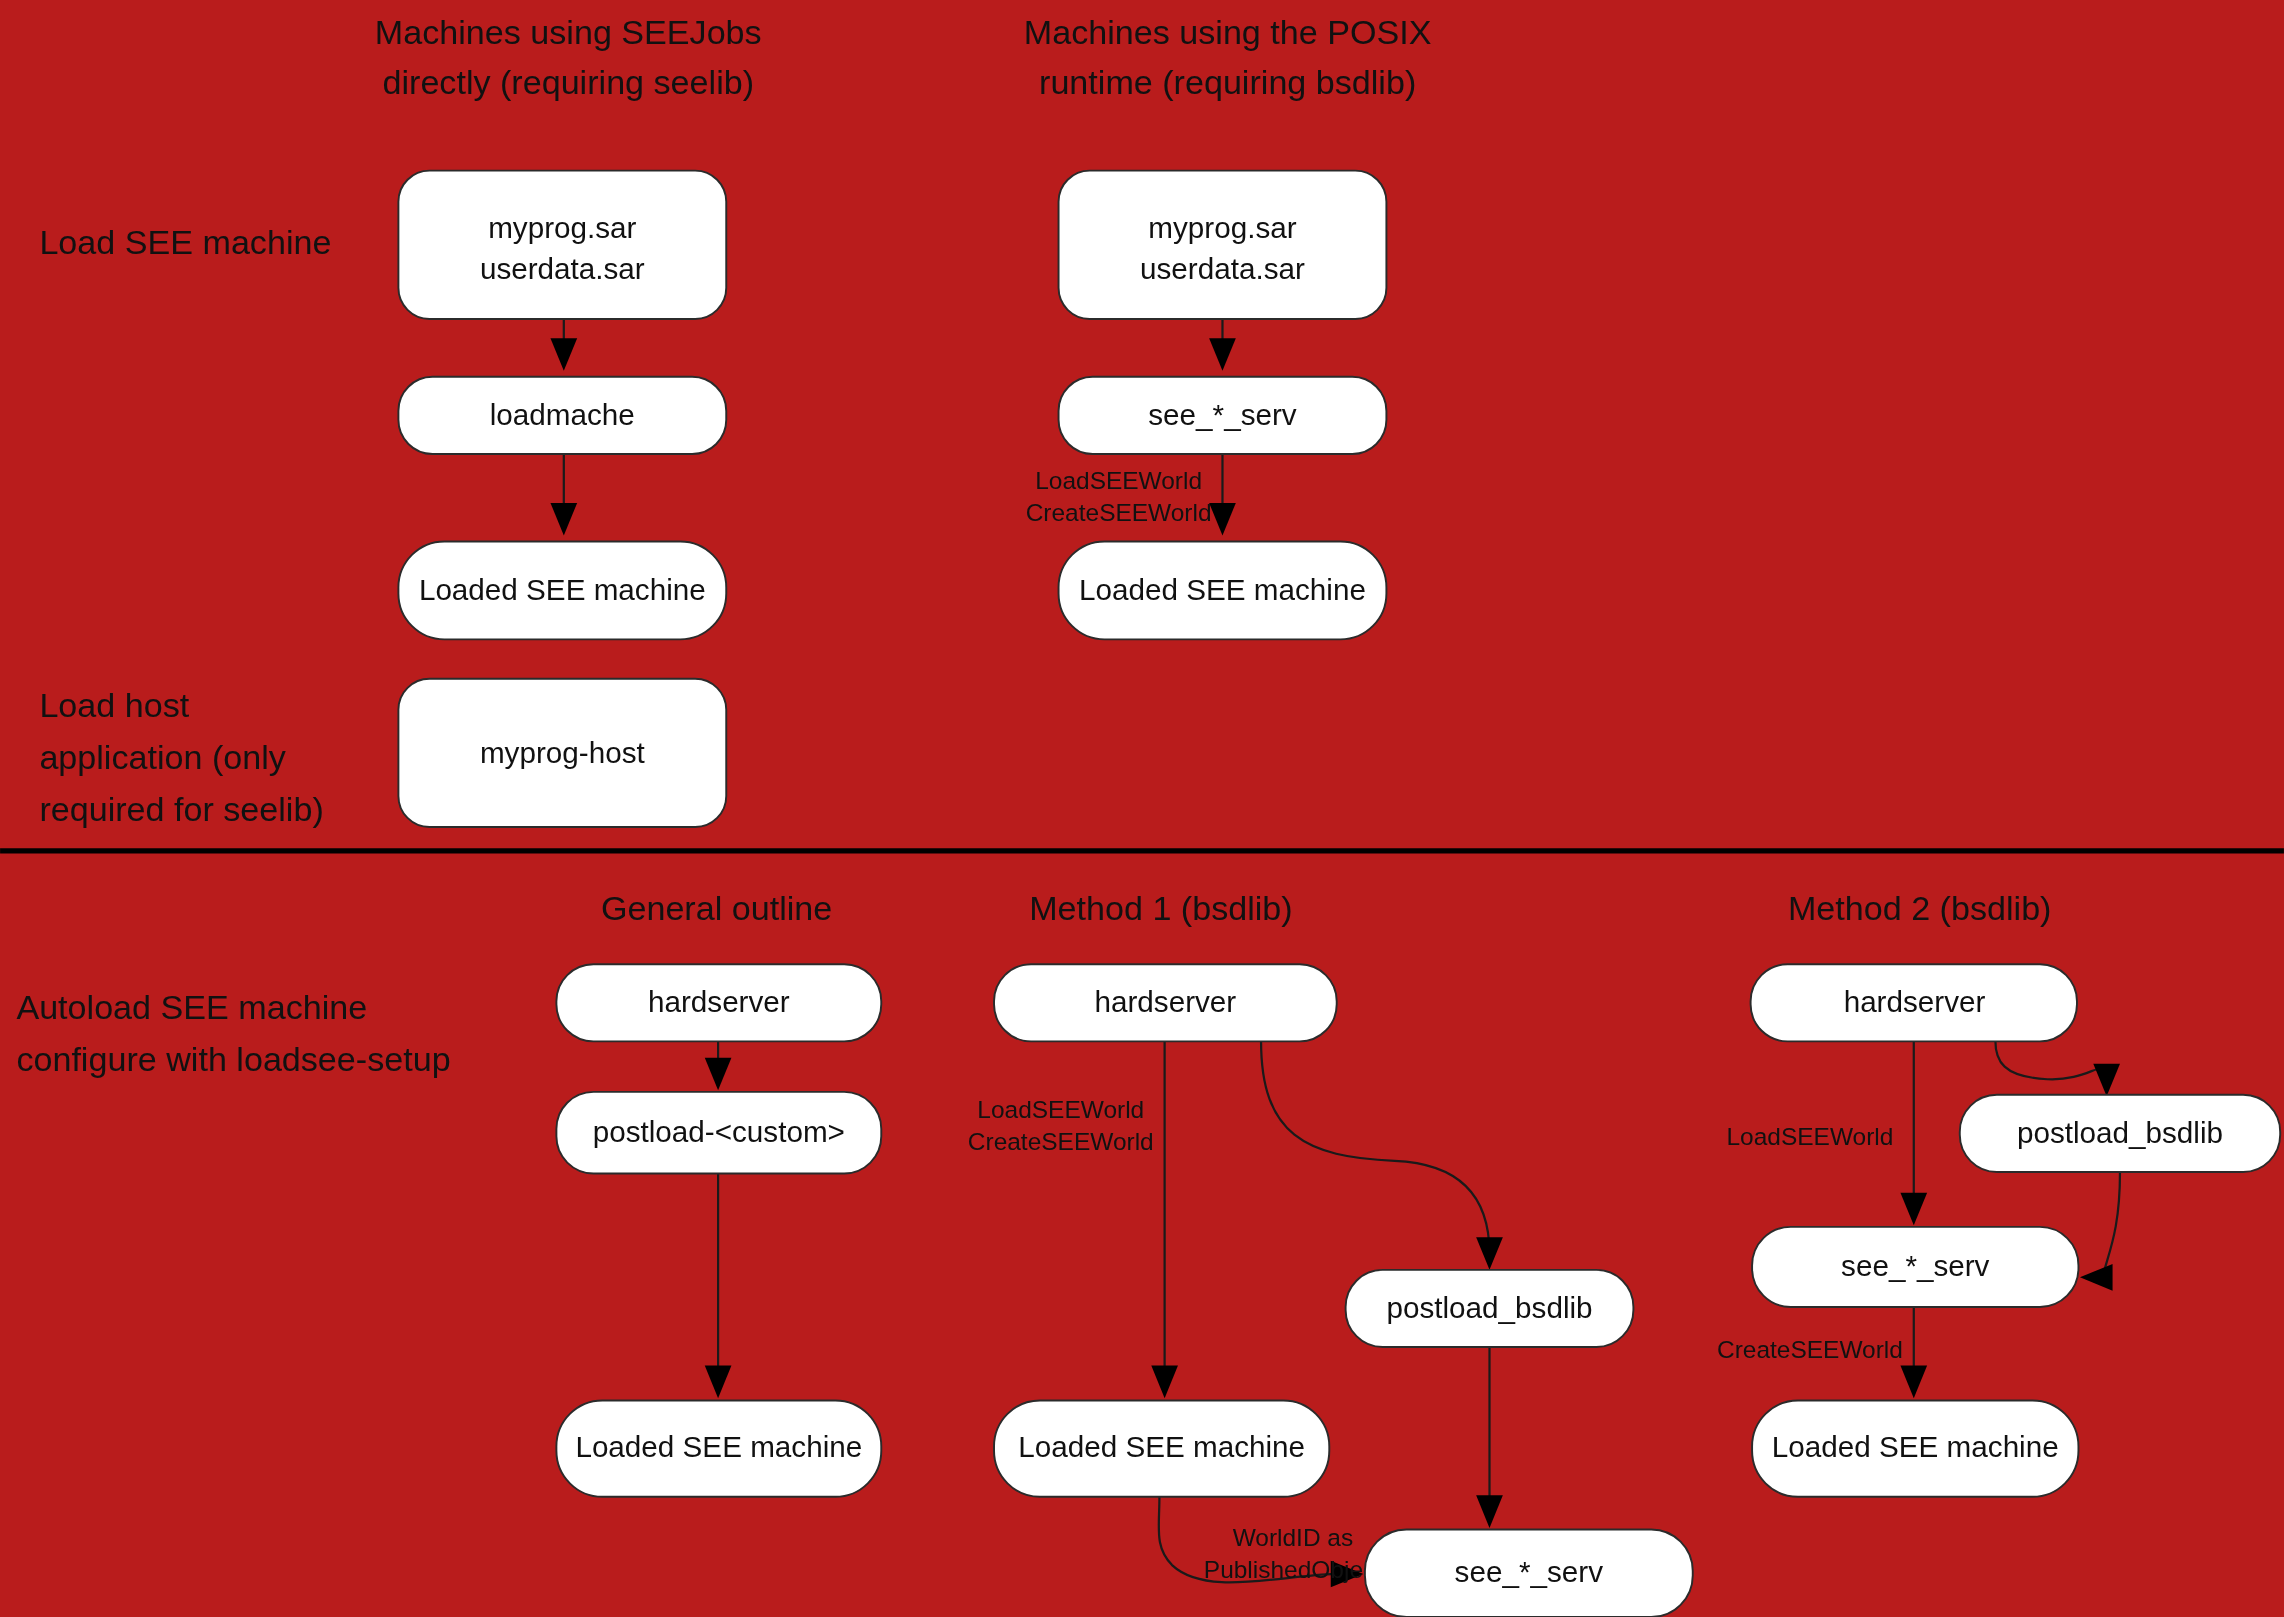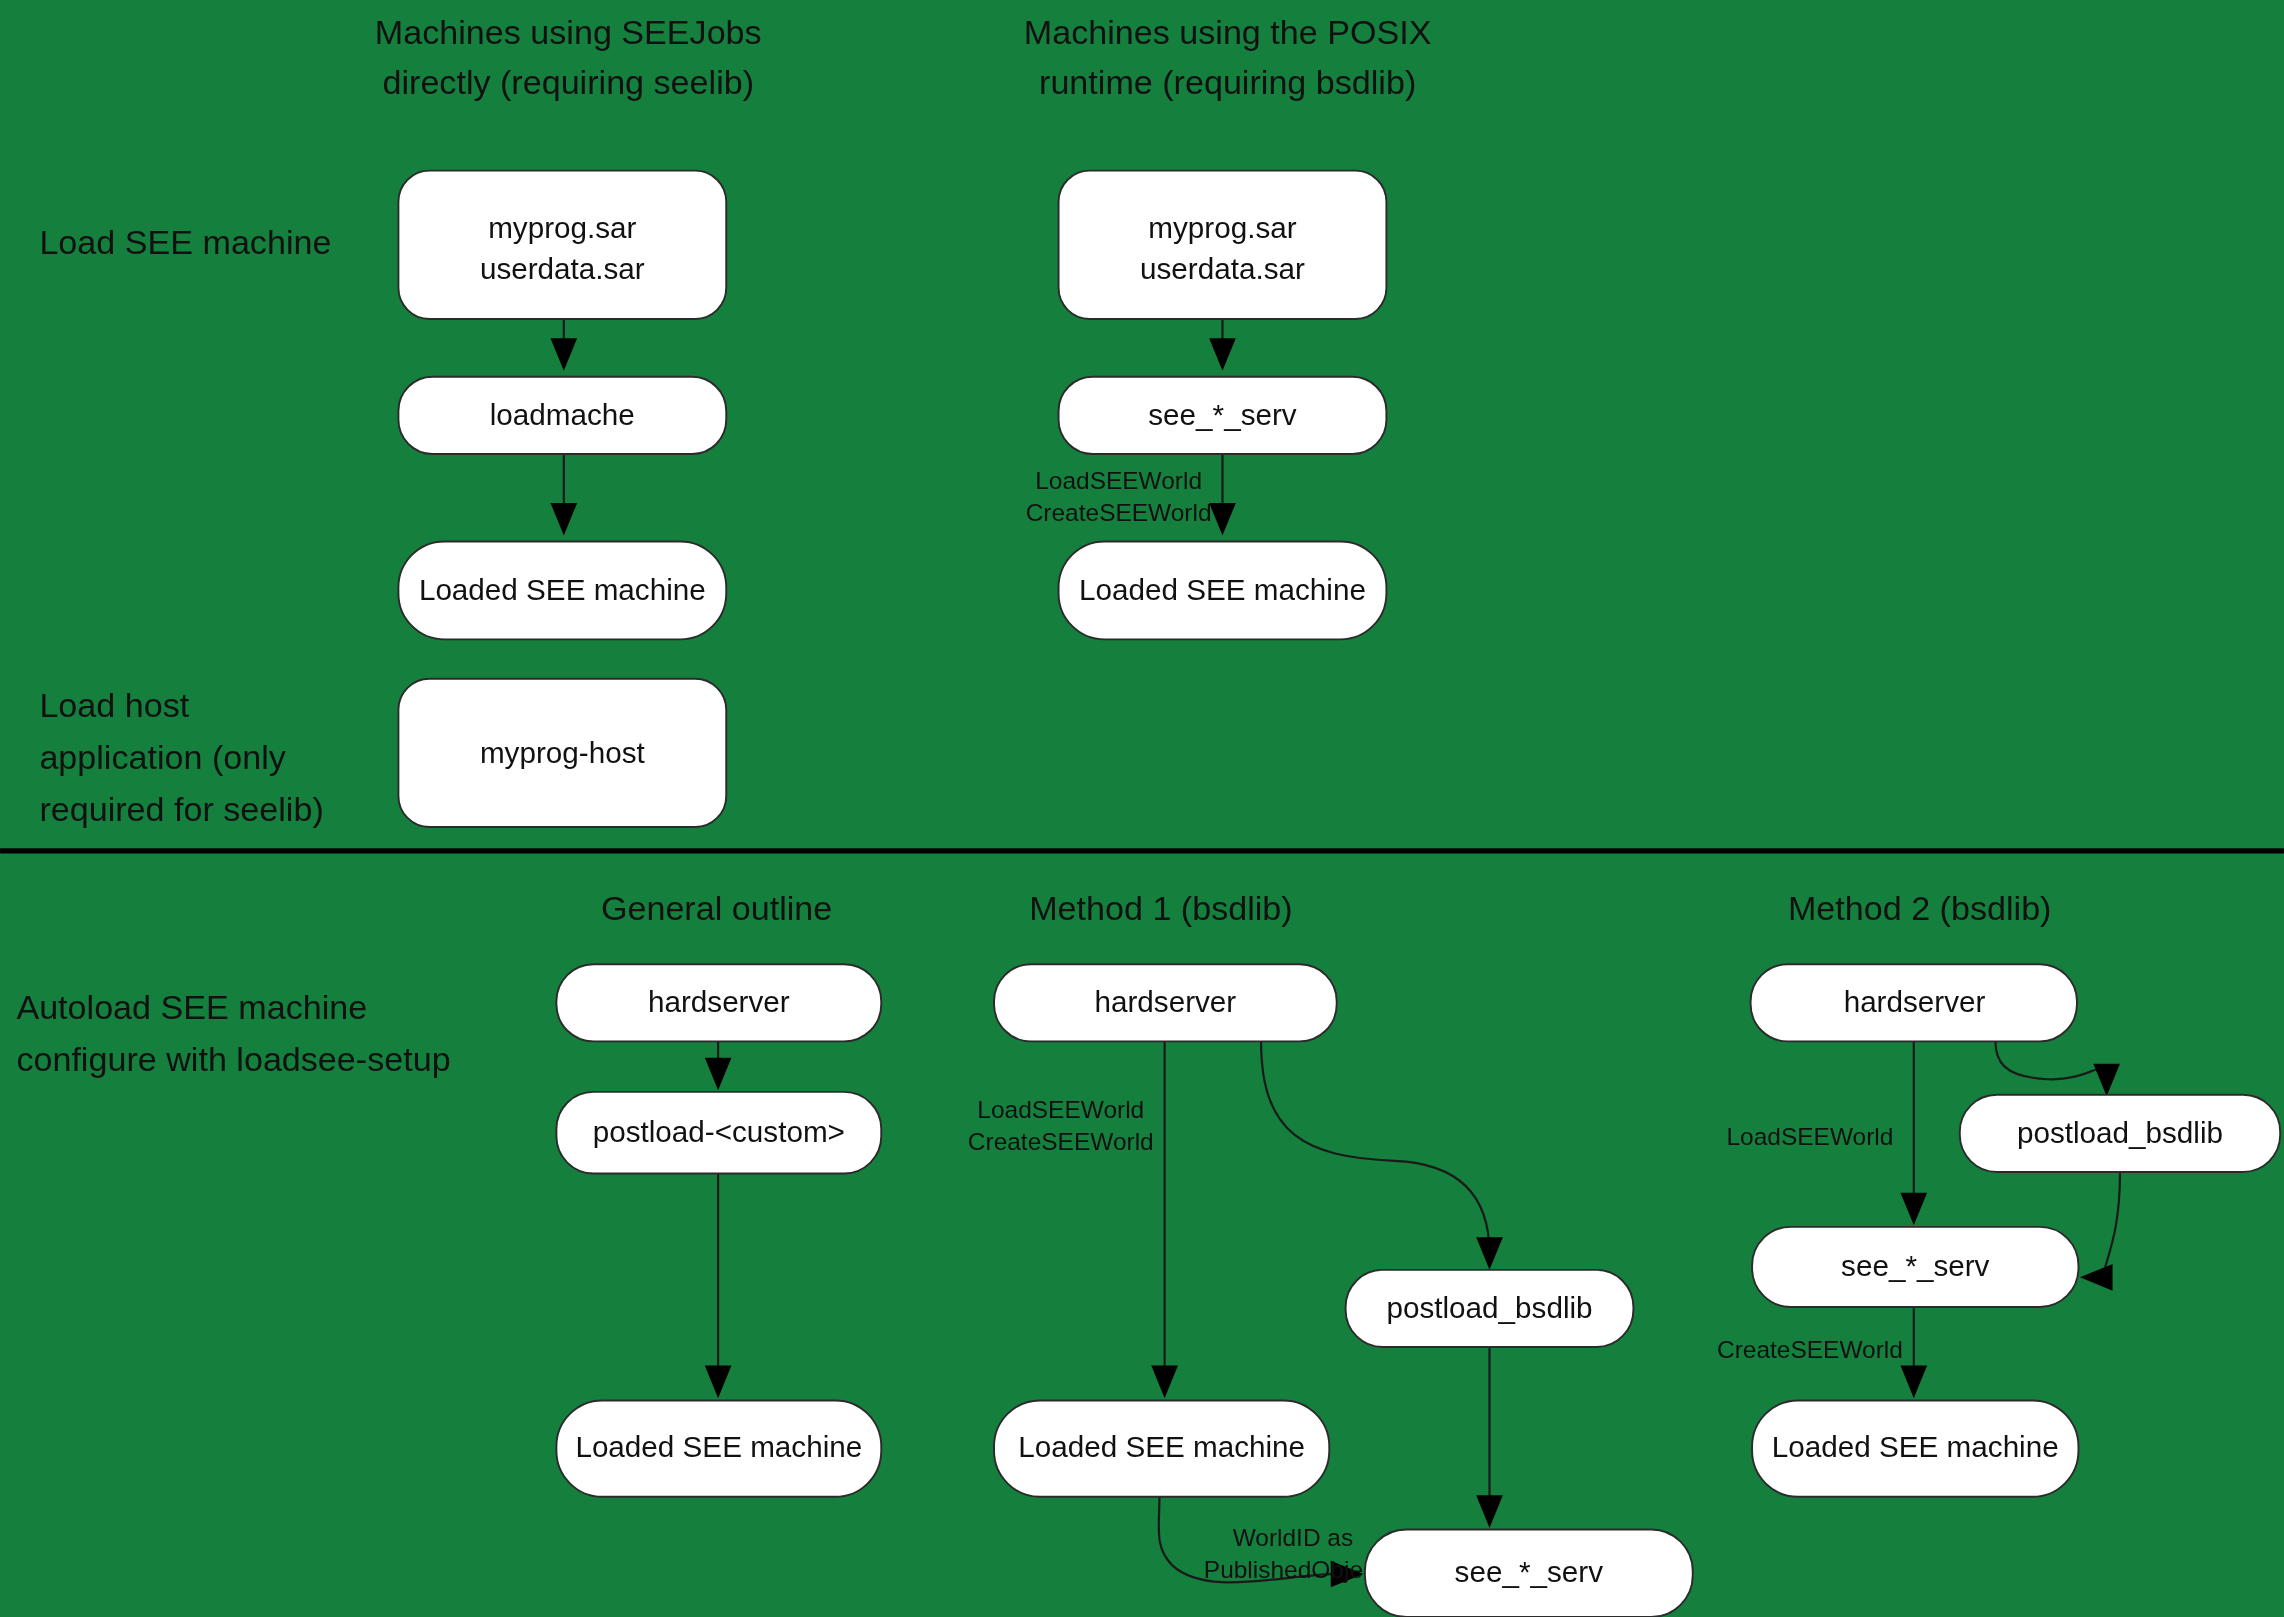--- a/index.html
+++ b/index.html
@@ -4,21 +4,21 @@
 <style>
   html, body {
     margin: 0;
     padding: 0;
     background: #ffffff;
   }
   #root {
     position: relative;
     width: 2284px;
     height: 1617px;
-    background: #15803d;
+    background: #b91c1c;
     font-family: "Liberation Sans", sans-serif;
     overflow: hidden;
   }
   svg.canvas {
     position: absolute;
     top: 0;
     left: 0;
     width: 2284px;
     height: 1617px;
   }

